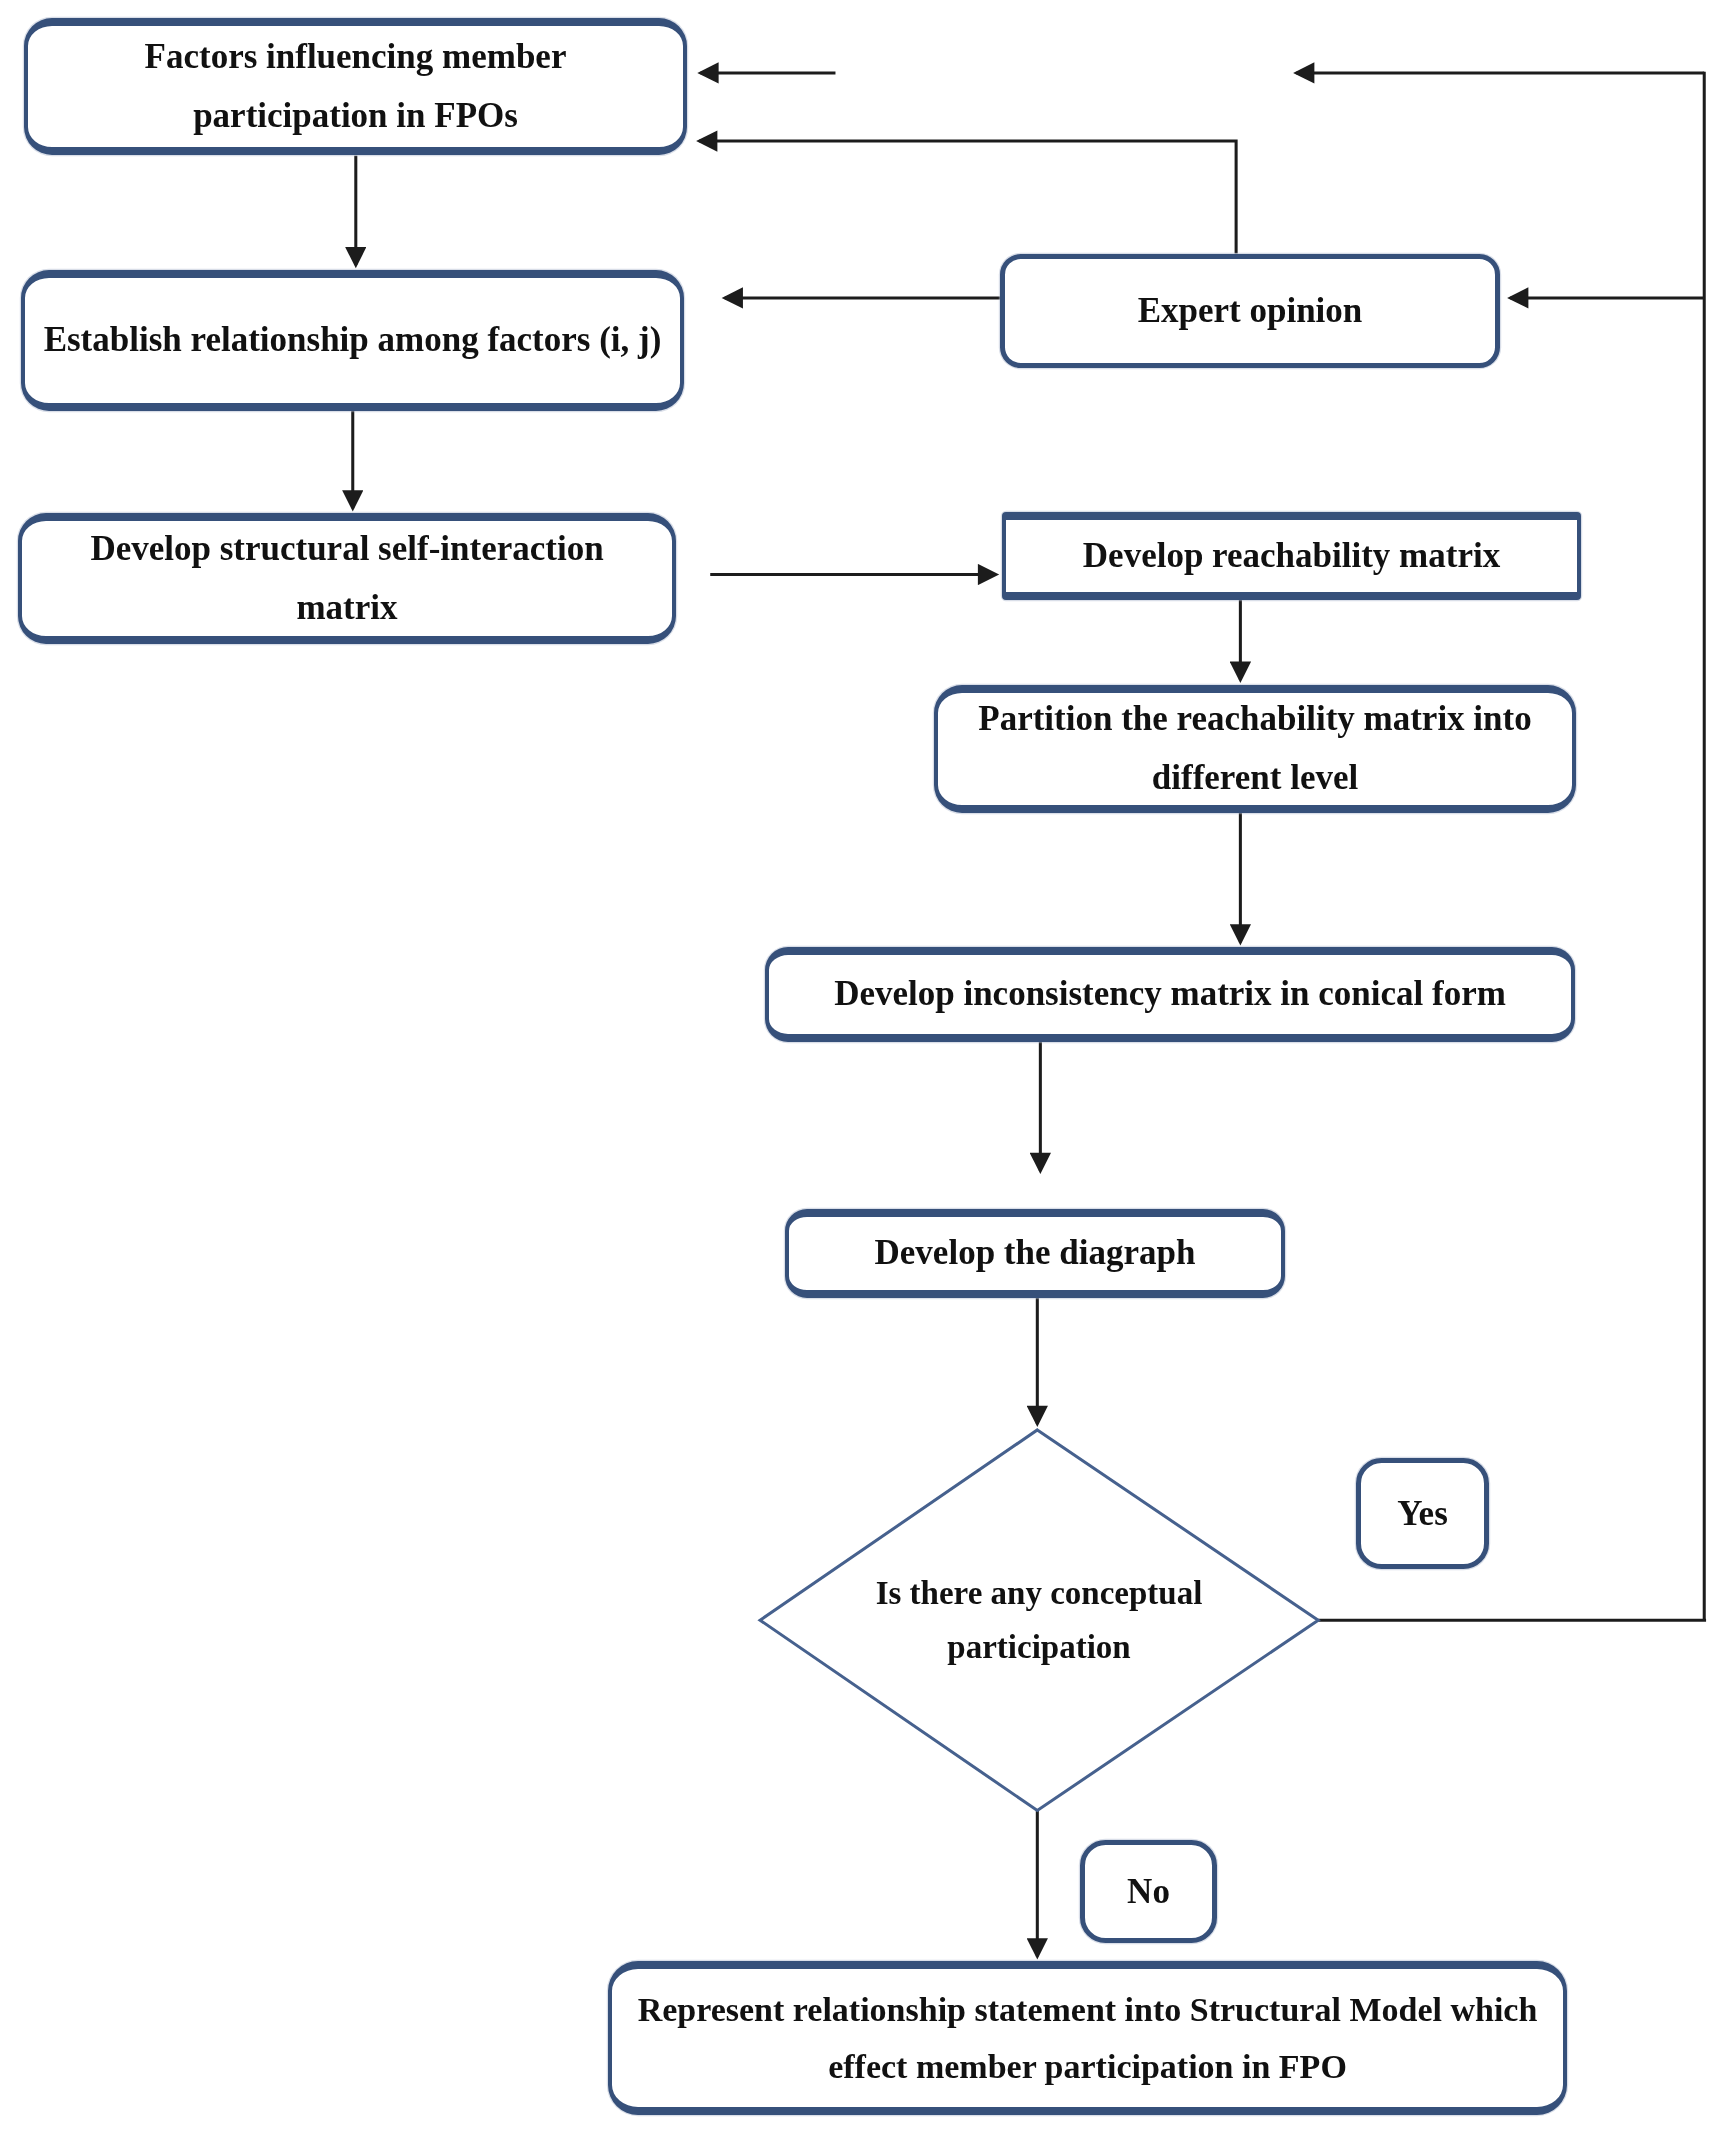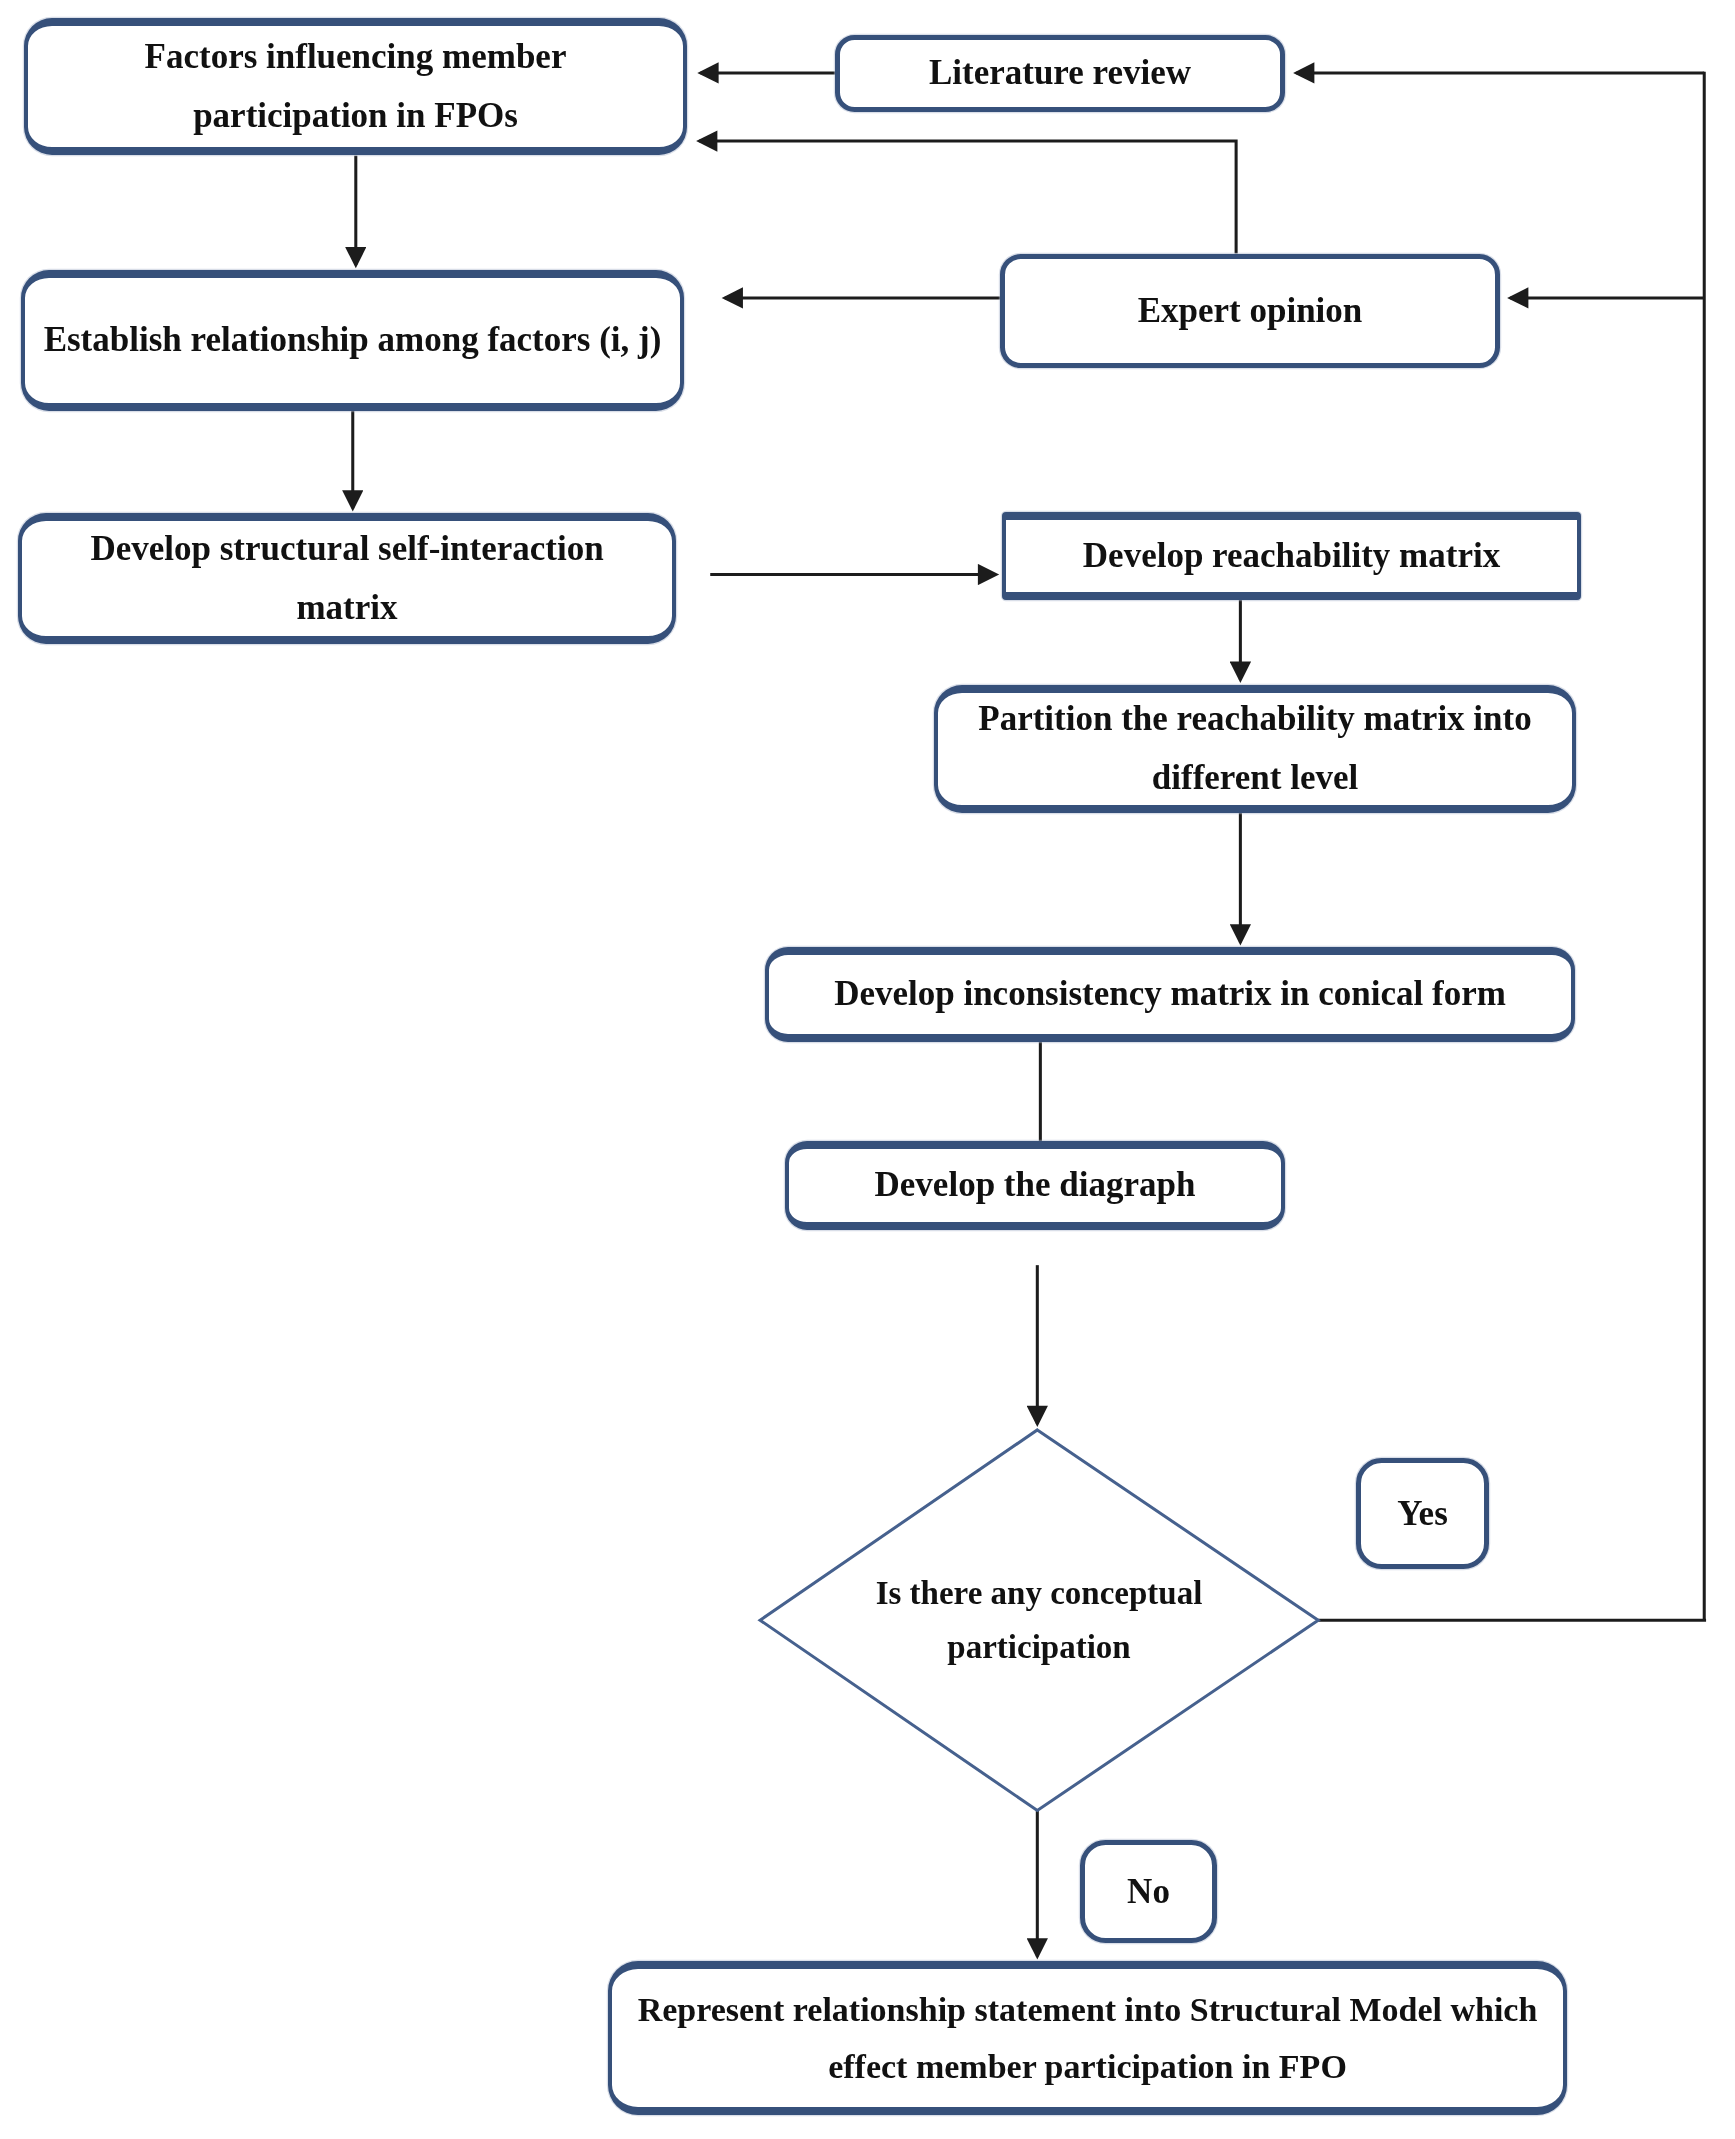--- a/index.html
+++ b/index.html
@@ -109,23 +109,20 @@
 
     <path d="M 1706 2978 L 1706 3218" stroke="#1c1c1c" stroke-width="5" fill="none" marker-end="url(#ah)"></path>
 
     <polygon points="1706,2352 2168,2665 1706,2978 1250,2665" fill="#ffffff" stroke="#46618e" stroke-width="5"></polygon>
   </svg>
 
   <div class="node" style="left:24px; top:18px; width:663px; height:137px;">
     <span>Factors influencing member participation in FPOs</span>
   </div>
 
-  <div class="node small" style="left:835px; top:35px; width:450px; height:77px; border-radius:19.5px;">
-    <span>Literature review</span>
-  </div>
 
   <div class="node small" style="left:1000px; top:254px; width:500px; height:114px; border-radius:20.7px;">
     <span>Expert opinion</span>
   </div>
 
   <div class="node" style="left:21px; top:270px; width:663px; height:141px;">
     <span>Establish relationship among factors (i, j)</span>
   </div>
 
   <div class="node" style="left:18px; top:513px; width:658px; height:131px;">
@@ -137,21 +134,21 @@
   </div>
 
   <div class="node" style="left:934px; top:685px; width:642px; height:128px;">
     <span>Partition the reachability matrix into different level</span>
   </div>
 
   <div class="node" style="left:765px; top:947px; width:810px; height:95px; border-radius:23px;">
     <span>Develop inconsistency matrix in conical form</span>
   </div>
 
-  <div class="node" style="left:785px; top:1141px; width:500px; height:89px; border-radius:22px;">
+  <div class="node" style="left:785px; top:1209px; width:500px; height:89px; border-radius:22px;">
     <span>Develop the diagraph</span>
   </div>
 
   <div class="diamond-label">
     <span>Is there any conceptual participation</span>
   </div>
 
   <div class="tag" style="left:1356px; top:1458px; width:133px; height:111px;">
     <span>Yes</span>
   </div>

